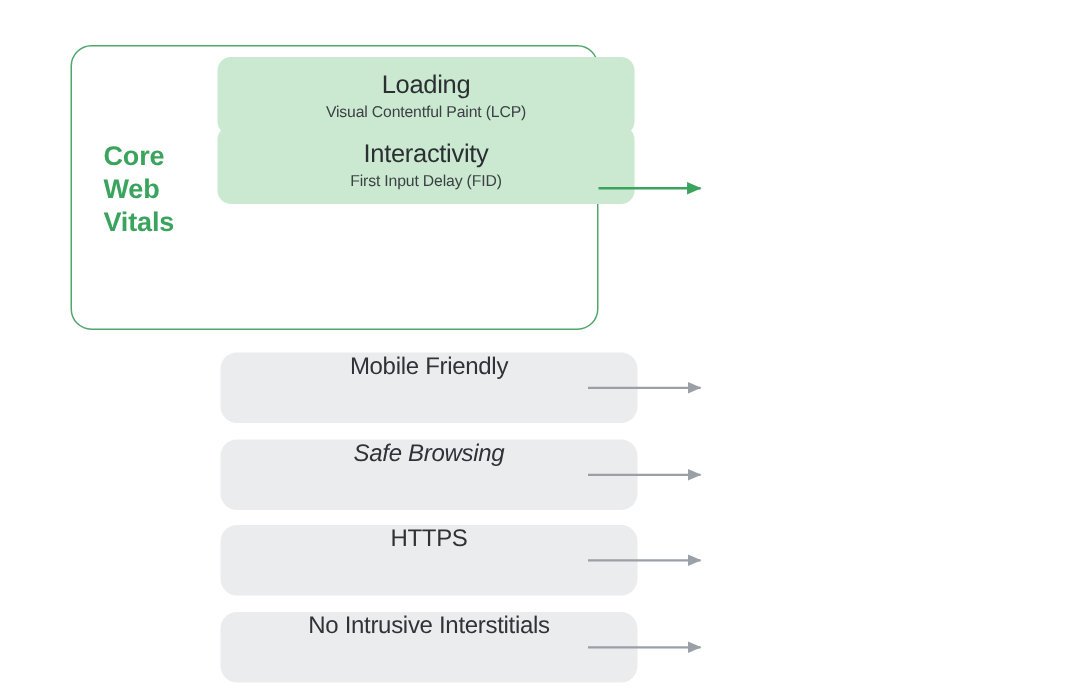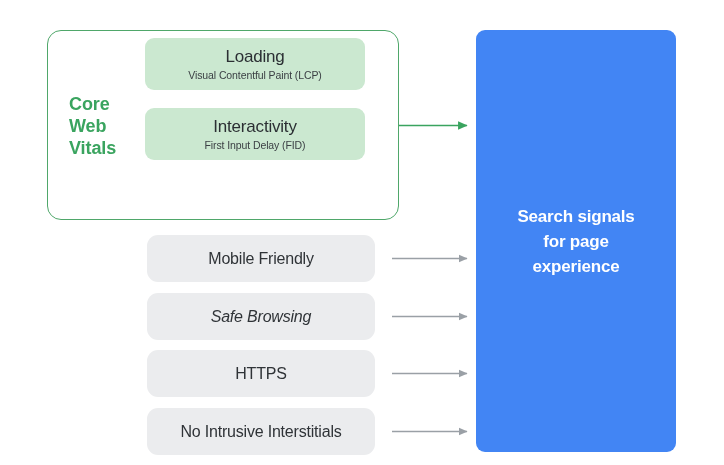--- a/index.html
+++ b/index.html
@@ -41,32 +41,32 @@
     font-size: 18px;
     font-weight: 700;
     line-height: 22px;
     letter-spacing: -0.1px;
   }
 
   
   .vital {
     position: absolute;
     left: 145px;
-    width: 220px;
+    width: 278px;
     height: 52px;
     background: #cbe8d0;
     border-radius: 9px;
     box-sizing: border-box;
     display: flex;
     flex-direction: column;
     align-items: center;
     justify-content: center;
   }
   .vital-1 { top: 38px; }
-  .vital-2 { top: 108px; }
+  .vital-2 { top: 84px; }
   .vital-3 { top: 161px; }
 
   .vital-title {
     color: #2b2f33;
     font-size: 17px;
     font-weight: 400;
     line-height: 21px;
     letter-spacing: -0.2px;
   }
   .vital-sub {
@@ -75,26 +75,26 @@
     font-weight: 400;
     line-height: 14px;
     margin-top: 1px;
     letter-spacing: -0.1px;
   }
 
   
   .signal {
     position: absolute;
     left: 147px;
-    width: 228px;
+    width: 278px;
     height: 47px;
     background: #ebecee;
     border-radius: 11px;
     display: flex;
-    align-items: center;
+    align-items: flex-start;
     justify-content: center;
     box-sizing: border-box;
   }
   .signal-0 { top: 235px; }
   .signal-1 { top: 293px; font-style: italic; }
   .signal-2 { top: 350px; }
   .signal-3 { top: 408px; }
 
   .signal-label {
     color: #2f3337;
@@ -167,25 +167,20 @@
   <div class="signal signal-1">
     <div class="signal-label">Safe Browsing</div>
   </div>
   <div class="signal signal-2">
     <div class="signal-label">HTTPS</div>
   </div>
   <div class="signal signal-3">
     <div class="signal-label">No Intrusive Interstitials</div>
   </div>
 
-  <div class="search-box">
-    <div class="search-box-text">Search signals
-for page
-experience</div>
-  </div>
 
   <svg class="connectors" viewBox="0 0 724 465" xmlns="http://www.w3.org/2000/svg">
     <defs>
       <marker id="arrow-green" markerWidth="7" markerHeight="7" refX="5.6" refY="3" orient="auto" markerUnits="strokeWidth">
         <path d="M0,0.4 L6,3 L0,5.6 Z" fill="#3aa45f"></path>
       </marker>
       <marker id="arrow-gray" markerWidth="7" markerHeight="7" refX="5.6" refY="3" orient="auto" markerUnits="strokeWidth">
         <path d="M0,0.4 L6,3 L0,5.6 Z" fill="#9aa0a6"></path>
       </marker>
     </defs>

